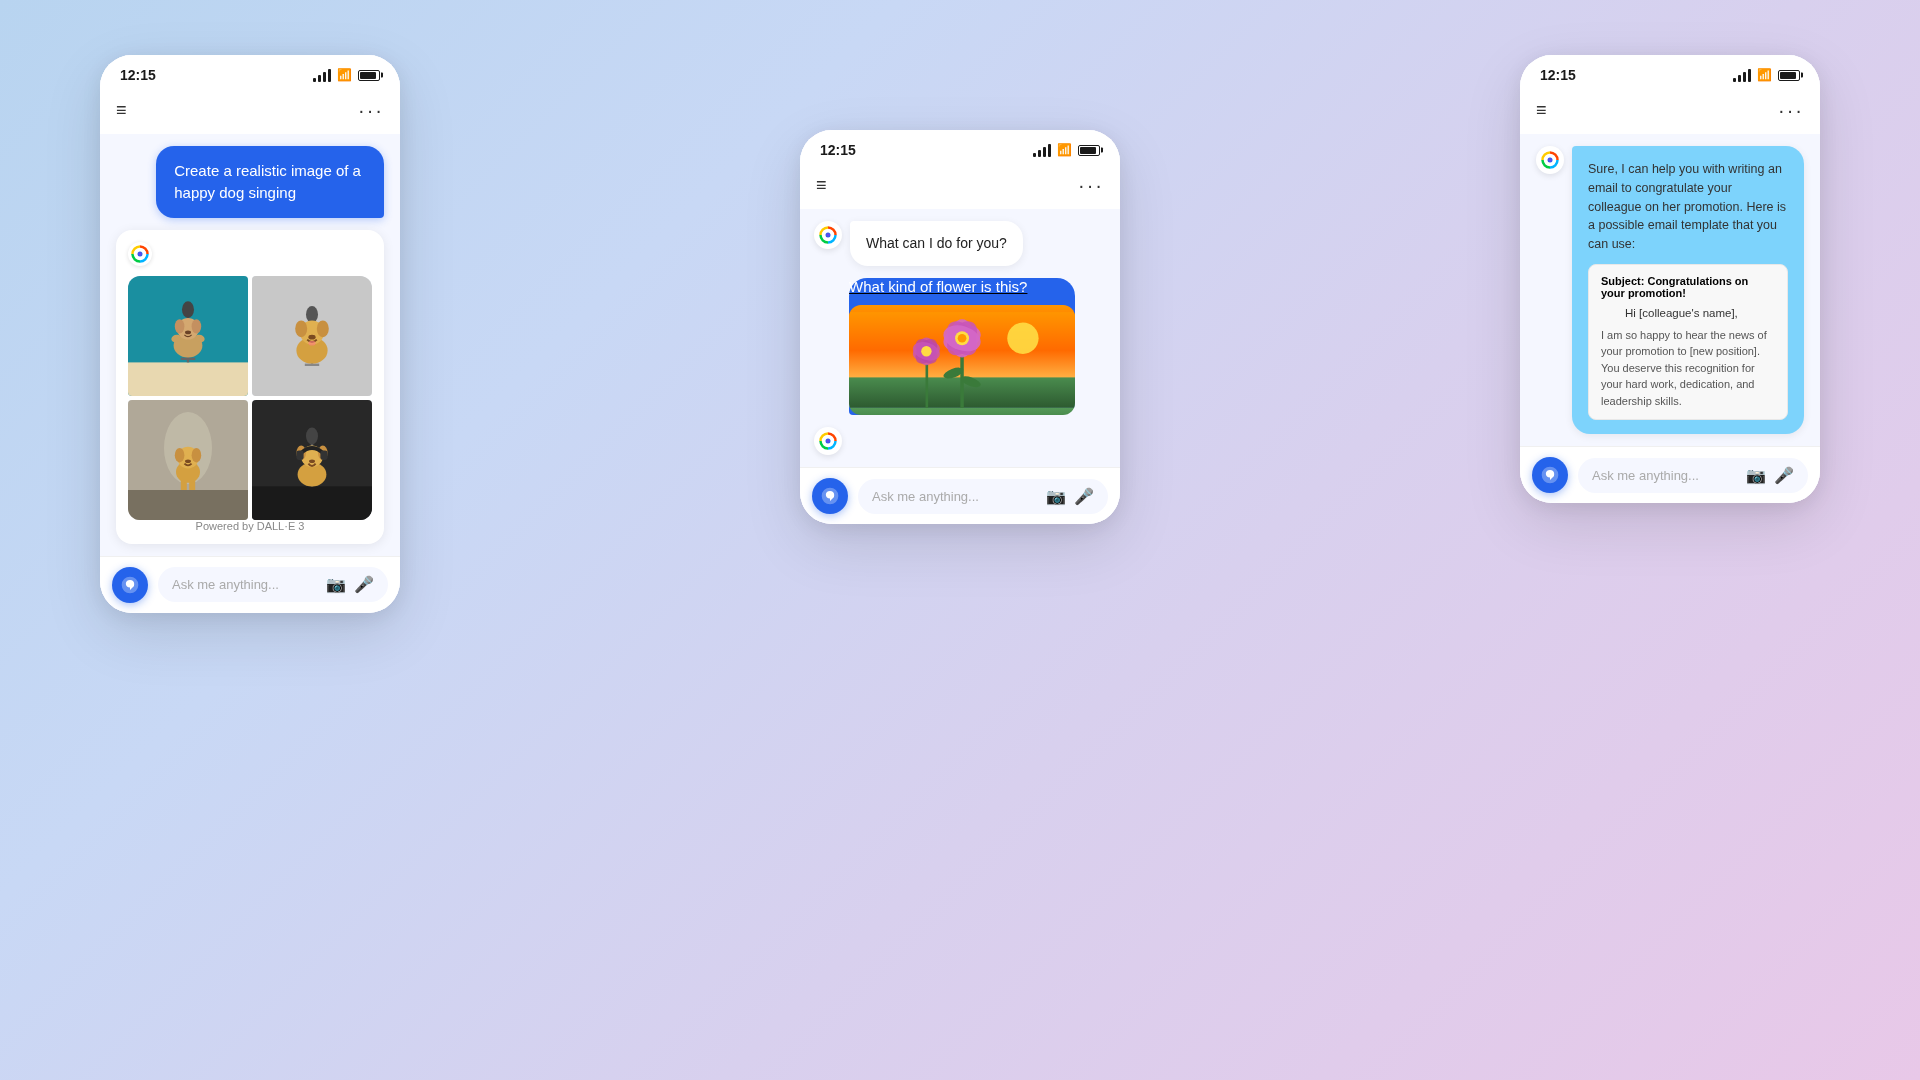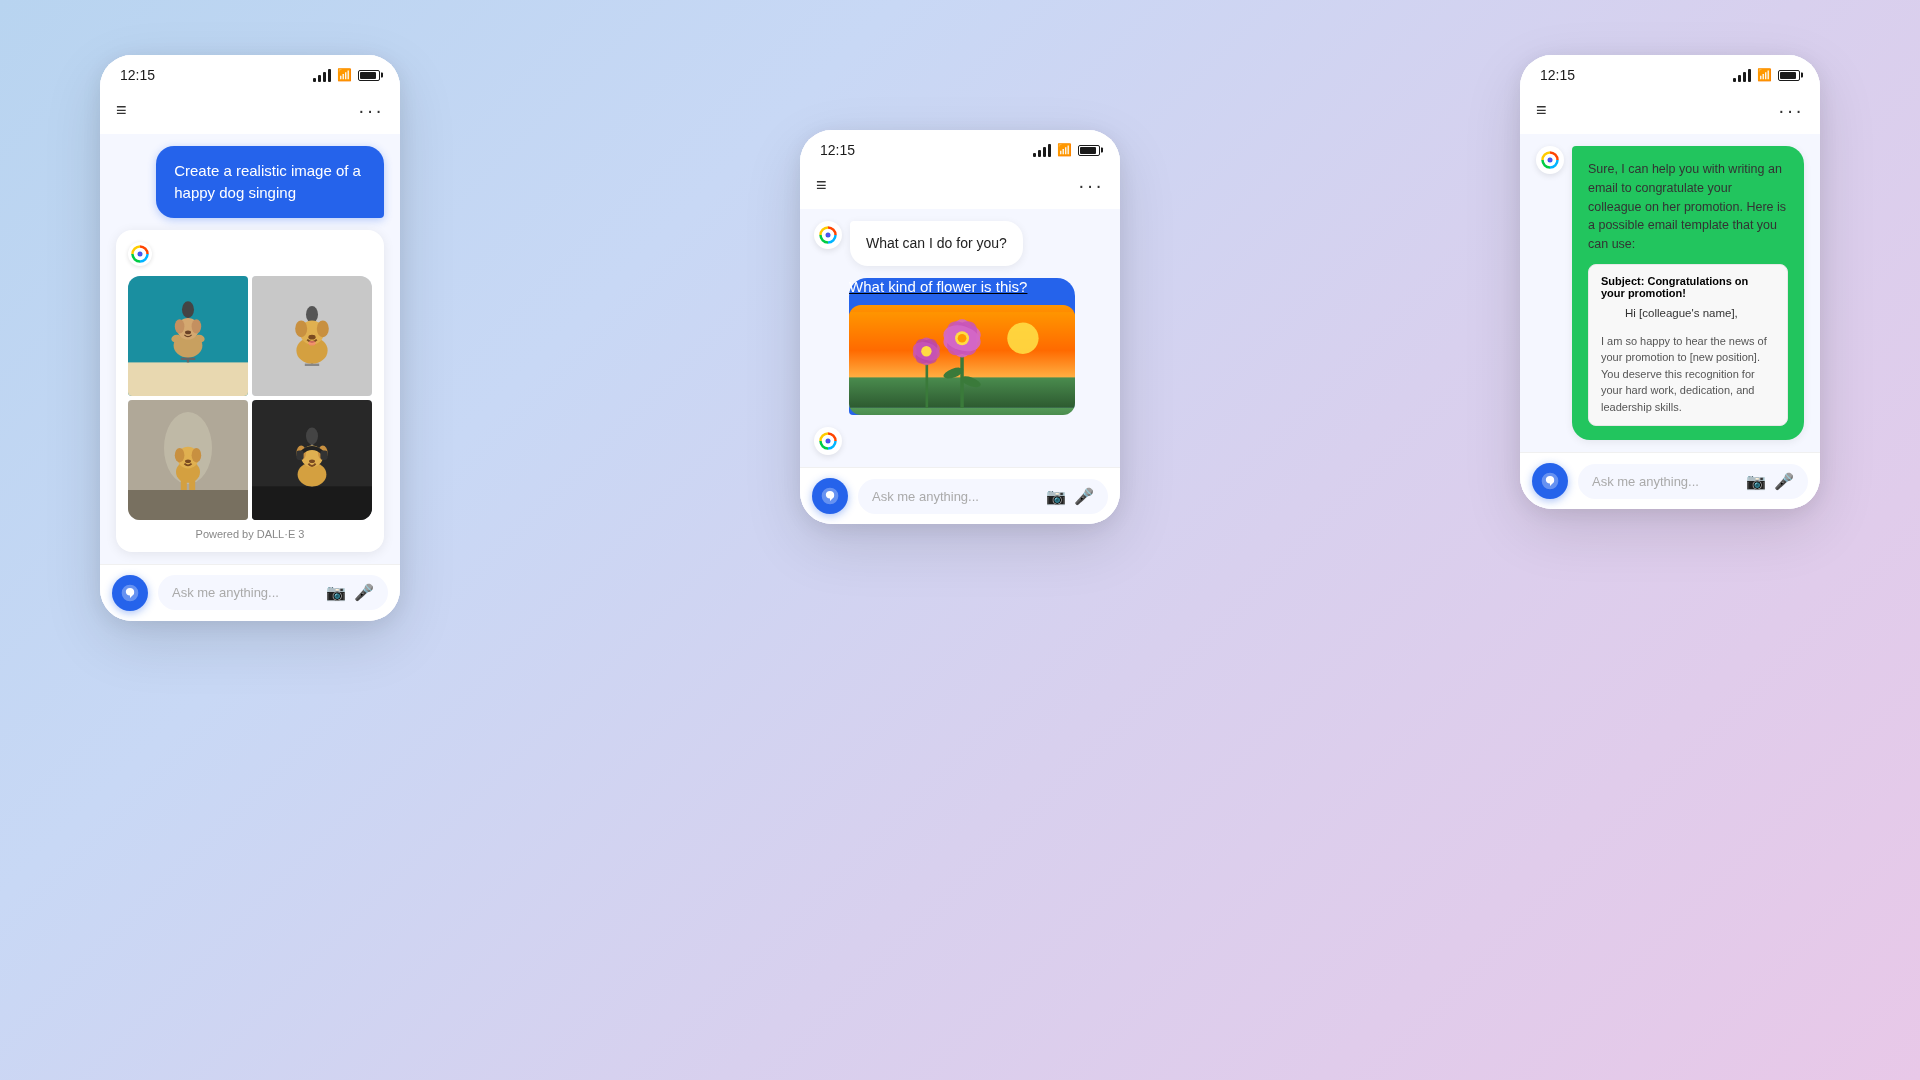--- a/index.html
+++ b/index.html
@@ -45,21 +45,21 @@
     .status-bar {
       display: flex;
       justify-content: space-between;
       align-items: center;
       padding: 12px 20px 8px;
       background: white;
     }
 
     .status-time {
       font-size: 14px;
-      font-weight: 400;
+      font-weight: 700;
       color: #1a1a1a;
     }
 
     .status-icons {
       display: flex;
       align-items: center;
       gap: 6px;
     }
 
     .signal-bars {
@@ -204,21 +204,20 @@
       aspect-ratio: 1;
       border-radius: 4px;
       overflow: hidden;
       background: #e0e8f0;
     }
 
     .powered-by {
       text-align: center;
       font-size: 11px;
       color: #888;
-      margin-top: 8px;
     }
 
     
     .input-bar {
       display: flex;
       align-items: center;
       padding: 10px 12px;
       background: white;
       gap: 10px;
       border-top: 1px solid #f0f0f0;
@@ -300,21 +299,21 @@
       height: 110px;
       background: linear-gradient(180deg, #ff9500 0%, #ff6a00 30%, #7bc67e 70%, #4a8c4e 100%);
       position: relative;
       display: flex;
       align-items: center;
       justify-content: center;
     }
 
     
     .email-card {
-      background: #22c55e;
+      background: #7dd3fc;
       border-radius: 4px 18px 18px 18px;
       padding: 14px 16px;
       max-width: 90%;
       box-shadow: 0 2px 8px rgba(0,0,0,0.07);
     }
 
     .email-subject {
       font-weight: 700;
       margin-bottom: 8px;
       font-size: 12px;
@@ -668,21 +667,21 @@
                   <stop offset="100%" stop-color="#2563eb"></stop>
                 </radialGradient>
               </defs>
             </svg>
           </div>
           <div class="email-card">
             <p style="font-size:12.5px; line-height:1.5; color:#333; margin-bottom:10px;">Sure, I can help you with writing an email to congratulate your colleague on her promotion. Here is a possible email template that you can use:</p>
 
             <div style="background:#f8f8f8; border-radius:8px; padding:10px 12px; border:1px solid #e8e8e8;">
               <p class="email-subject" style="font-weight:700; font-size:11px; margin-bottom:8px;">Subject: Congratulations on your promotion!</p>
-              <p style="font-size:11.5px; color:#333; margin-bottom:14px;padding-left:24px;">Hi [colleague's name],</p>
+              <p style="font-size:11.5px; color:#333; margin-bottom:8px;padding-left:24px;">Hi [colleague's name],</p>
               <p style="font-size:11px; color:#555; line-height:1.5;">I am so happy to hear the news of your promotion to [new position]. You deserve this recognition for your hard work, dedication, and leadership skills.</p>
             </div>
           </div>
         </div>
       </div>
 
       <div class="input-bar">
         <div class="input-avatar">
           <svg width="20" height="20" viewBox="0 0 24 24">
             <circle cx="12" cy="12" r="10" fill="white" opacity="0.3"></circle>

